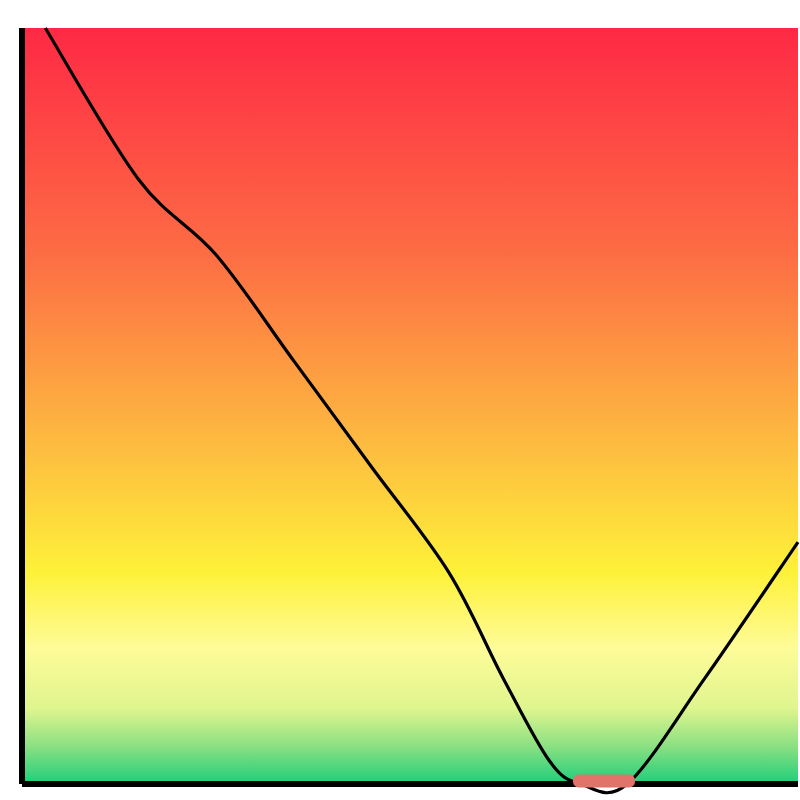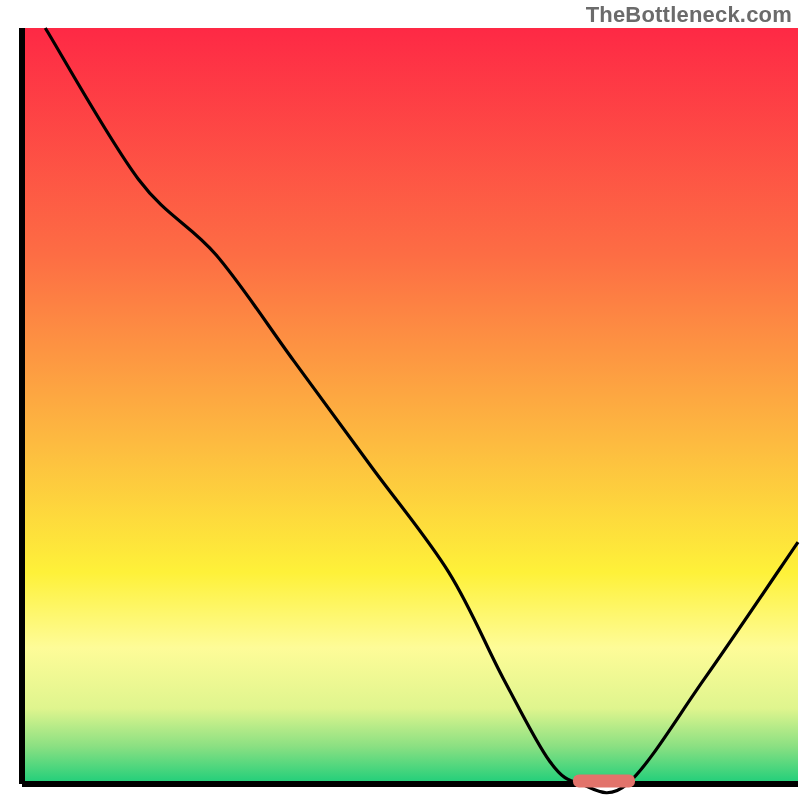--- a/index.html
+++ b/index.html
@@ -29,21 +29,20 @@
     position: absolute;
     top: 0;
     left: 0;
   }
 </style>
 </head>
 <body>
 
 <div class="frame">
 
-  <div class="watermark">TheBottleneck.com</div>
 
   <svg class="plot" width="800" height="800" viewBox="0 0 800 800">
     <defs>
       <linearGradient id="bg-grad" x1="0" y1="0" x2="0" y2="1">
           <stop offset="0%" stop-color="#fe2945"></stop>
           <stop offset="30%" stop-color="#fd6d44"></stop>
           <stop offset="55.00000000000001%" stop-color="#fdbb40"></stop>
           <stop offset="72%" stop-color="#fef139"></stop>
           <stop offset="82%" stop-color="#fefc98"></stop>
           <stop offset="90%" stop-color="#dff58e"></stop>

